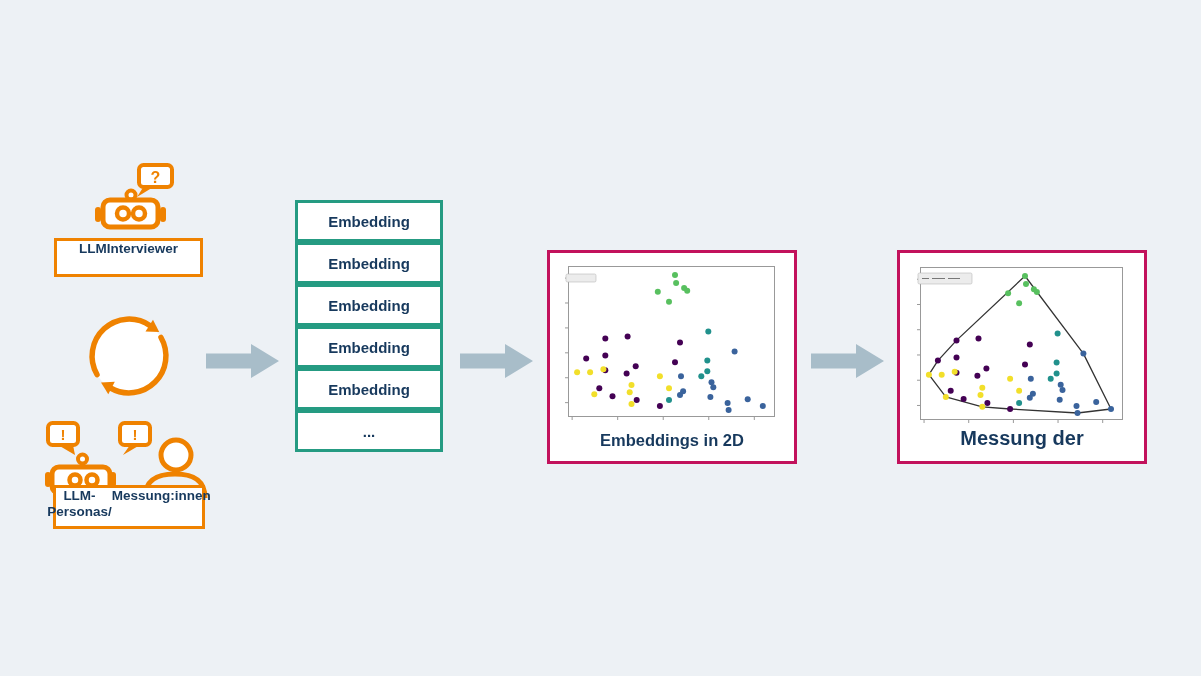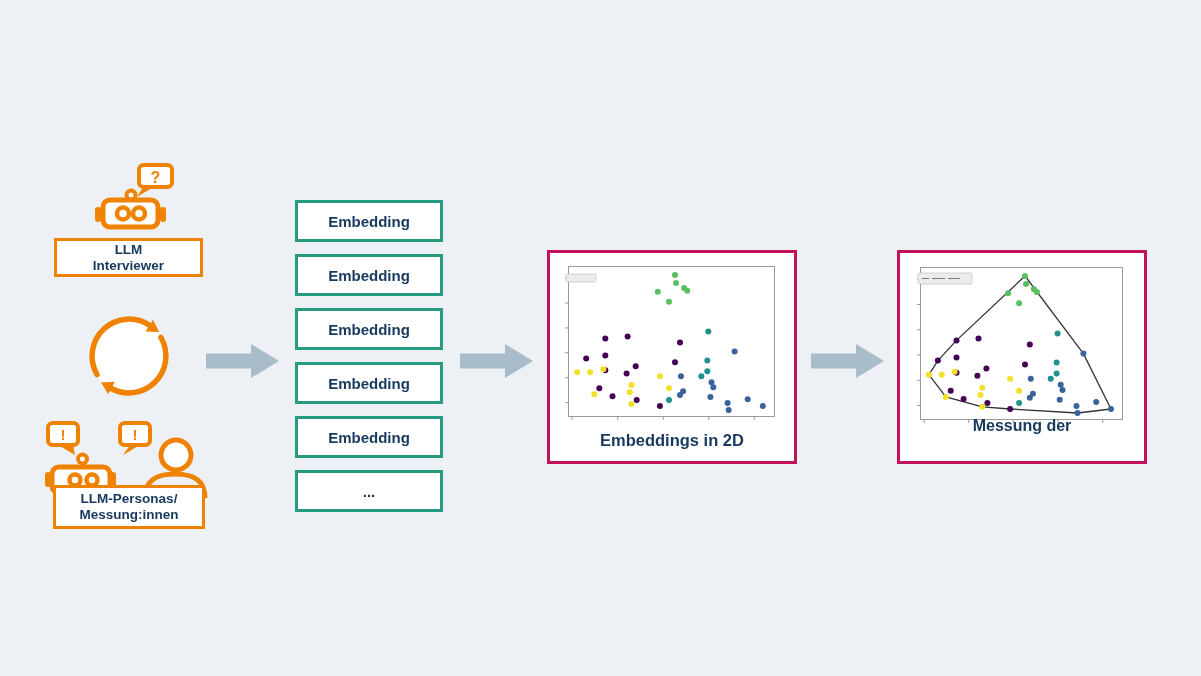--- a/index.html
+++ b/index.html
@@ -10,25 +10,25 @@
   #canvas{position:relative;width:1201px;height:676px;background:var(--bg);
           font-family:"Liberation Sans",sans-serif;overflow:hidden;}
   .abs{position:absolute;}
   svg{overflow:visible;display:block;}
   .ost{stroke:var(--orange);fill:#fff;}
   .ostn{stroke:var(--orange);fill:none;}
   .ofl{fill:var(--orange);}
   .otx{fill:var(--orange);font-weight:bold;font-family:"Liberation Sans",sans-serif;}
   .obox{background:#fff;border:3px solid var(--orange);color:var(--navy);
         font-weight:bold;text-align:center;font-size:13.5px;line-height:16px;
-        display:flex;flex-direction:column;justify-content:center;}
+        display:flex;flex-direction:row;justify-content:center;}
   .ebox{background:#fff;border:3px solid var(--teal);color:var(--navy);
         font-weight:bold;font-size:15px;height:36px;width:142px;
         display:flex;align-items:center;justify-content:center;}
-  .ecol{display:flex;flex-direction:column;gap:12px;}
+  .ecol{display:flex;flex-direction:column;gap:0;}
   .fig{background:#fff;border:3px solid var(--pink);}
   .caption{position:absolute;left:0;right:0;text-align:center;color:var(--navy);
            font-weight:bold;}
 </style>
 </head>
 <body>
 
 <div id="canvas">
 
   <svg class="abs" style="left:92px;top:158px" width="90" height="78" viewBox="0 0 90 78">
@@ -230,18 +230,18 @@
         <circle cx="60.5" cy="127.9" r="3" fill="#f2df2a"></circle>
         <circle cx="25.8" cy="129.9" r="3" fill="#f2df2a"></circle>
         <circle cx="62.3" cy="139.8" r="3" fill="#f2df2a"></circle>
         <circle cx="90.1" cy="111.7" r="3" fill="#f2df2a"></circle>
         <circle cx="99.1" cy="123.8" r="3" fill="#f2df2a"></circle>
         <rect x="-2" y="6" width="54" height="11" rx="1.5" fill="#ececec" stroke="#bbb" stroke-width="0.6"></rect>
         <line x1="2" y1="11.5" x2="9" y2="11.5" stroke="#777" stroke-width="1"></line>
         <line x1="12" y1="11.5" x2="25" y2="11.5" stroke="#777" stroke-width="1"></line>
         <line x1="28" y1="11.5" x2="40" y2="11.5" stroke="#777" stroke-width="1"></line>
       </svg>
-    <div class="caption" style="top:164px;font-size:16px;line-height:18px">
+    <div class="caption" style="top:176px;font-size:20px;line-height:18px">
       <div>Messung der</div>
     </div>
   </div>
 
 </div>
 
 </body></html>

